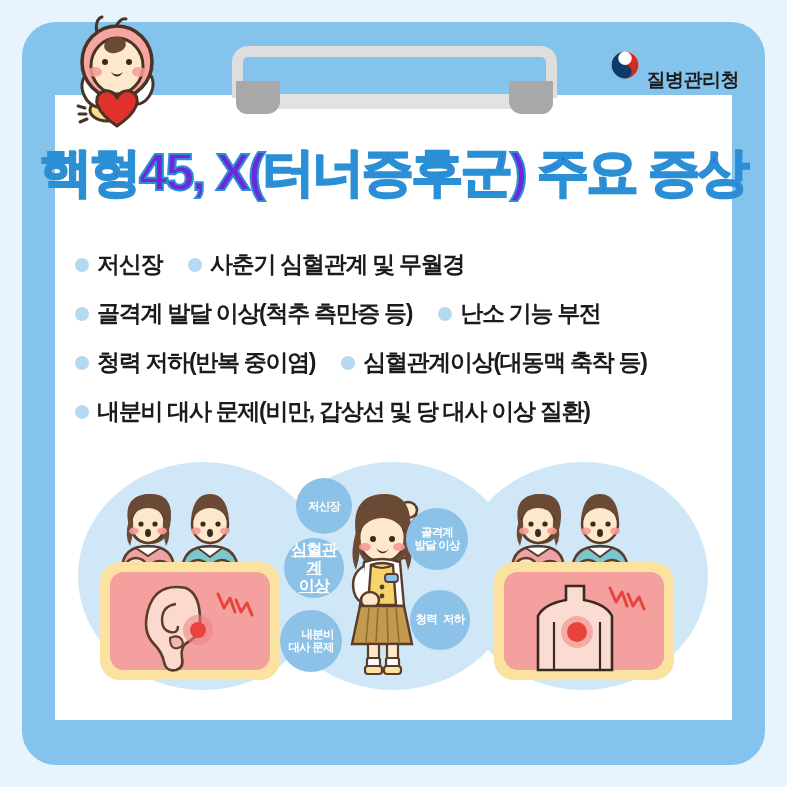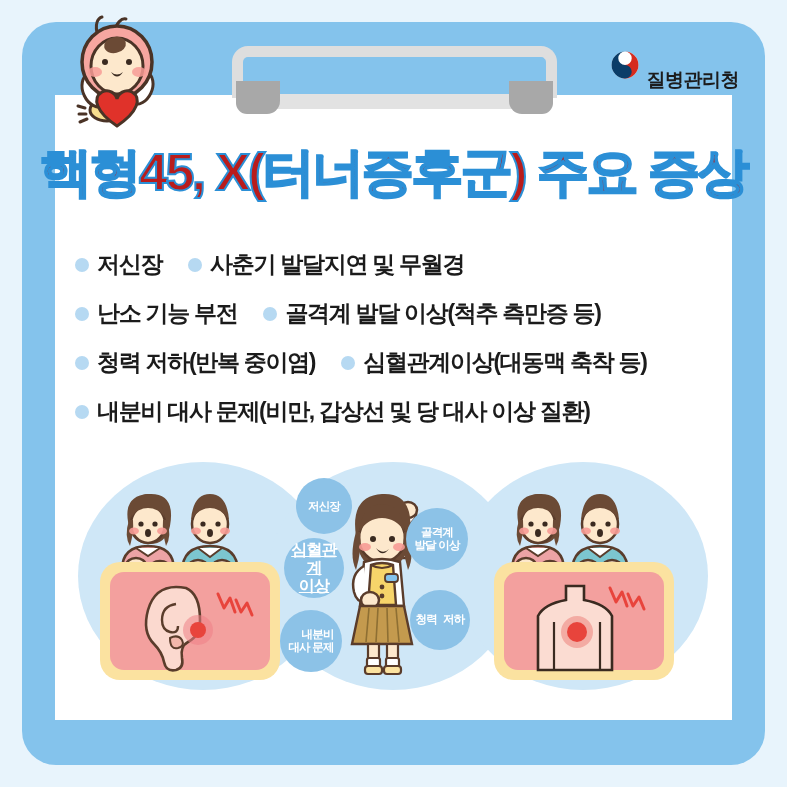--- a/index.html
+++ b/index.html
@@ -107,21 +107,21 @@
 
   
   .title {
     position: absolute;
     left: 0;
     top: 138px;
     width: 787px;
     text-align: center;
     font-size: 52px;
     font-weight: bold;
-    color: #b91c1c;
+    color: #6d28d9;
     letter-spacing: -2.5px;
     -webkit-text-stroke: 2px #2b8fd6;
   }
 
   
   .bullets {
     position: absolute;
     left: 75px;
     top: 240px;
     width: 660px;
@@ -252,32 +252,32 @@
 
   <div class="bullets">
 
     <div class="bullet-row">
       <div class="bullet-item">
         <span class="dot"></span>
         <span class="bullet-label">저신장</span>
       </div>
       <div class="bullet-item">
         <span class="dot"></span>
-        <span class="bullet-label">사춘기 발달지연 및 무월경</span>
+        <span class="bullet-label">사춘기 심혈관계 및 무월경</span>
       </div>
     </div>
 
     <div class="bullet-row">
       <div class="bullet-item">
         <span class="dot"></span>
+        <span class="bullet-label">골격계 발달 이상(척추 측만증 등)</span>
+      </div>
+      <div class="bullet-item">
+        <span class="dot"></span>
         <span class="bullet-label">난소 기능 부전</span>
-      </div>
-      <div class="bullet-item">
-        <span class="dot"></span>
-        <span class="bullet-label">골격계 발달 이상(척추 측만증 등)</span>
       </div>
     </div>
 
     <div class="bullet-row">
       <div class="bullet-item">
         <span class="dot"></span>
         <span class="bullet-label">청력 저하(반복 중이염)</span>
       </div>
       <div class="bullet-item">
         <span class="dot"></span>

